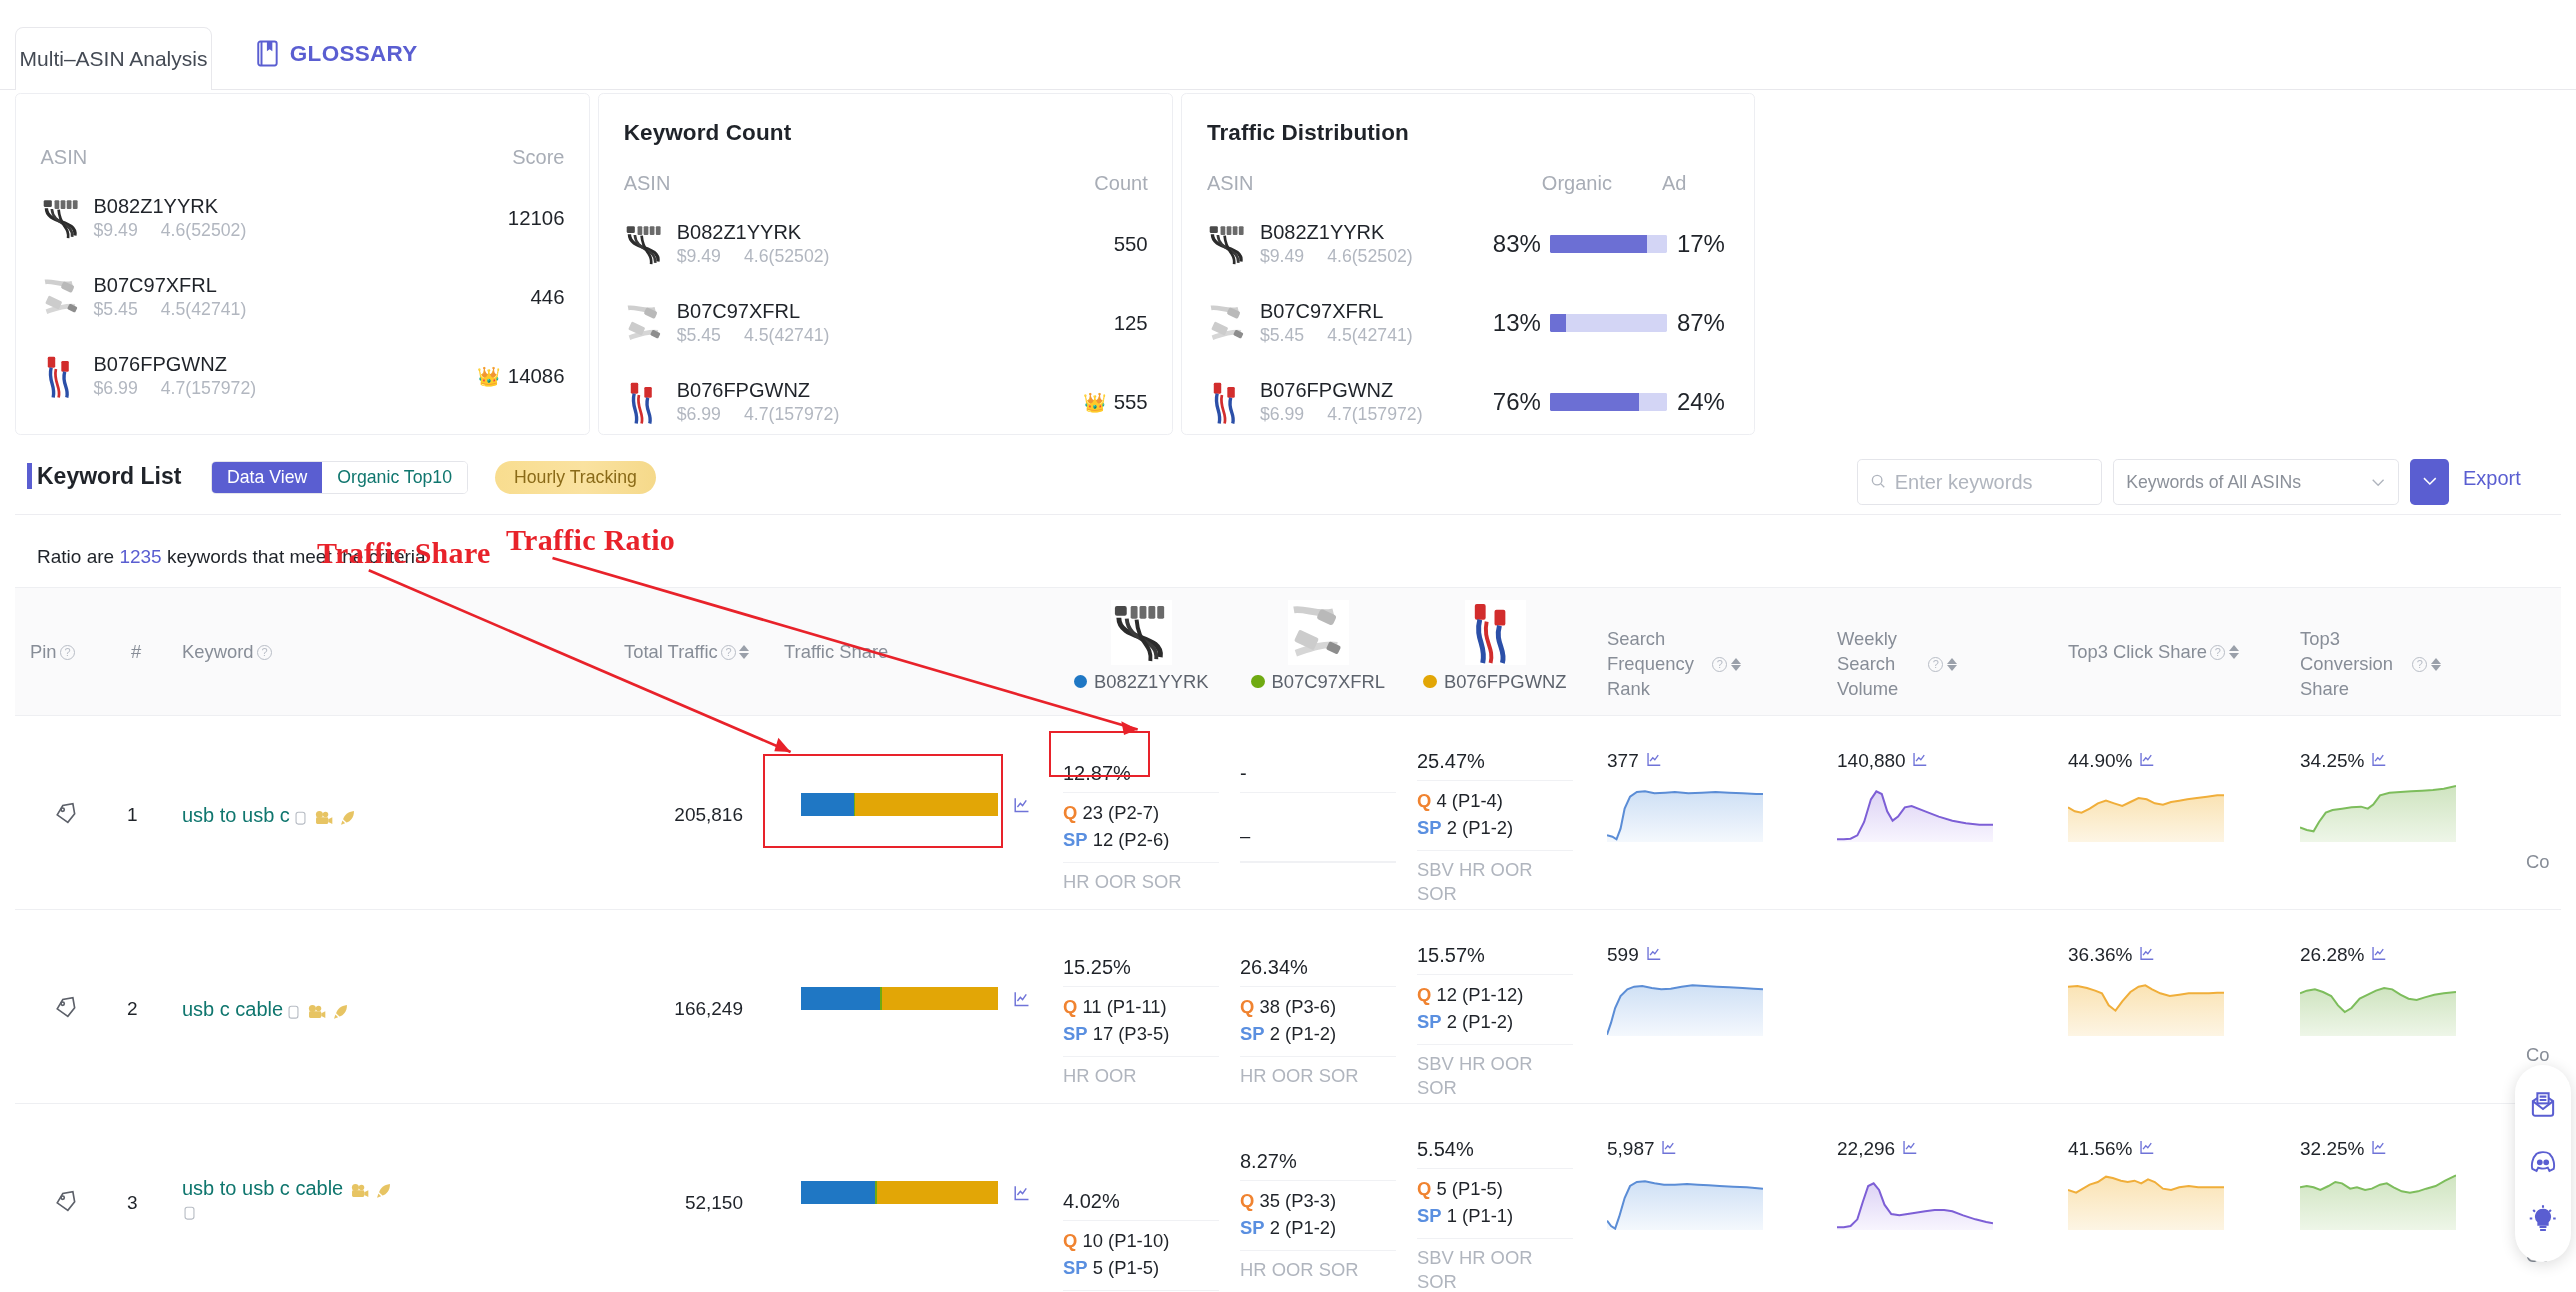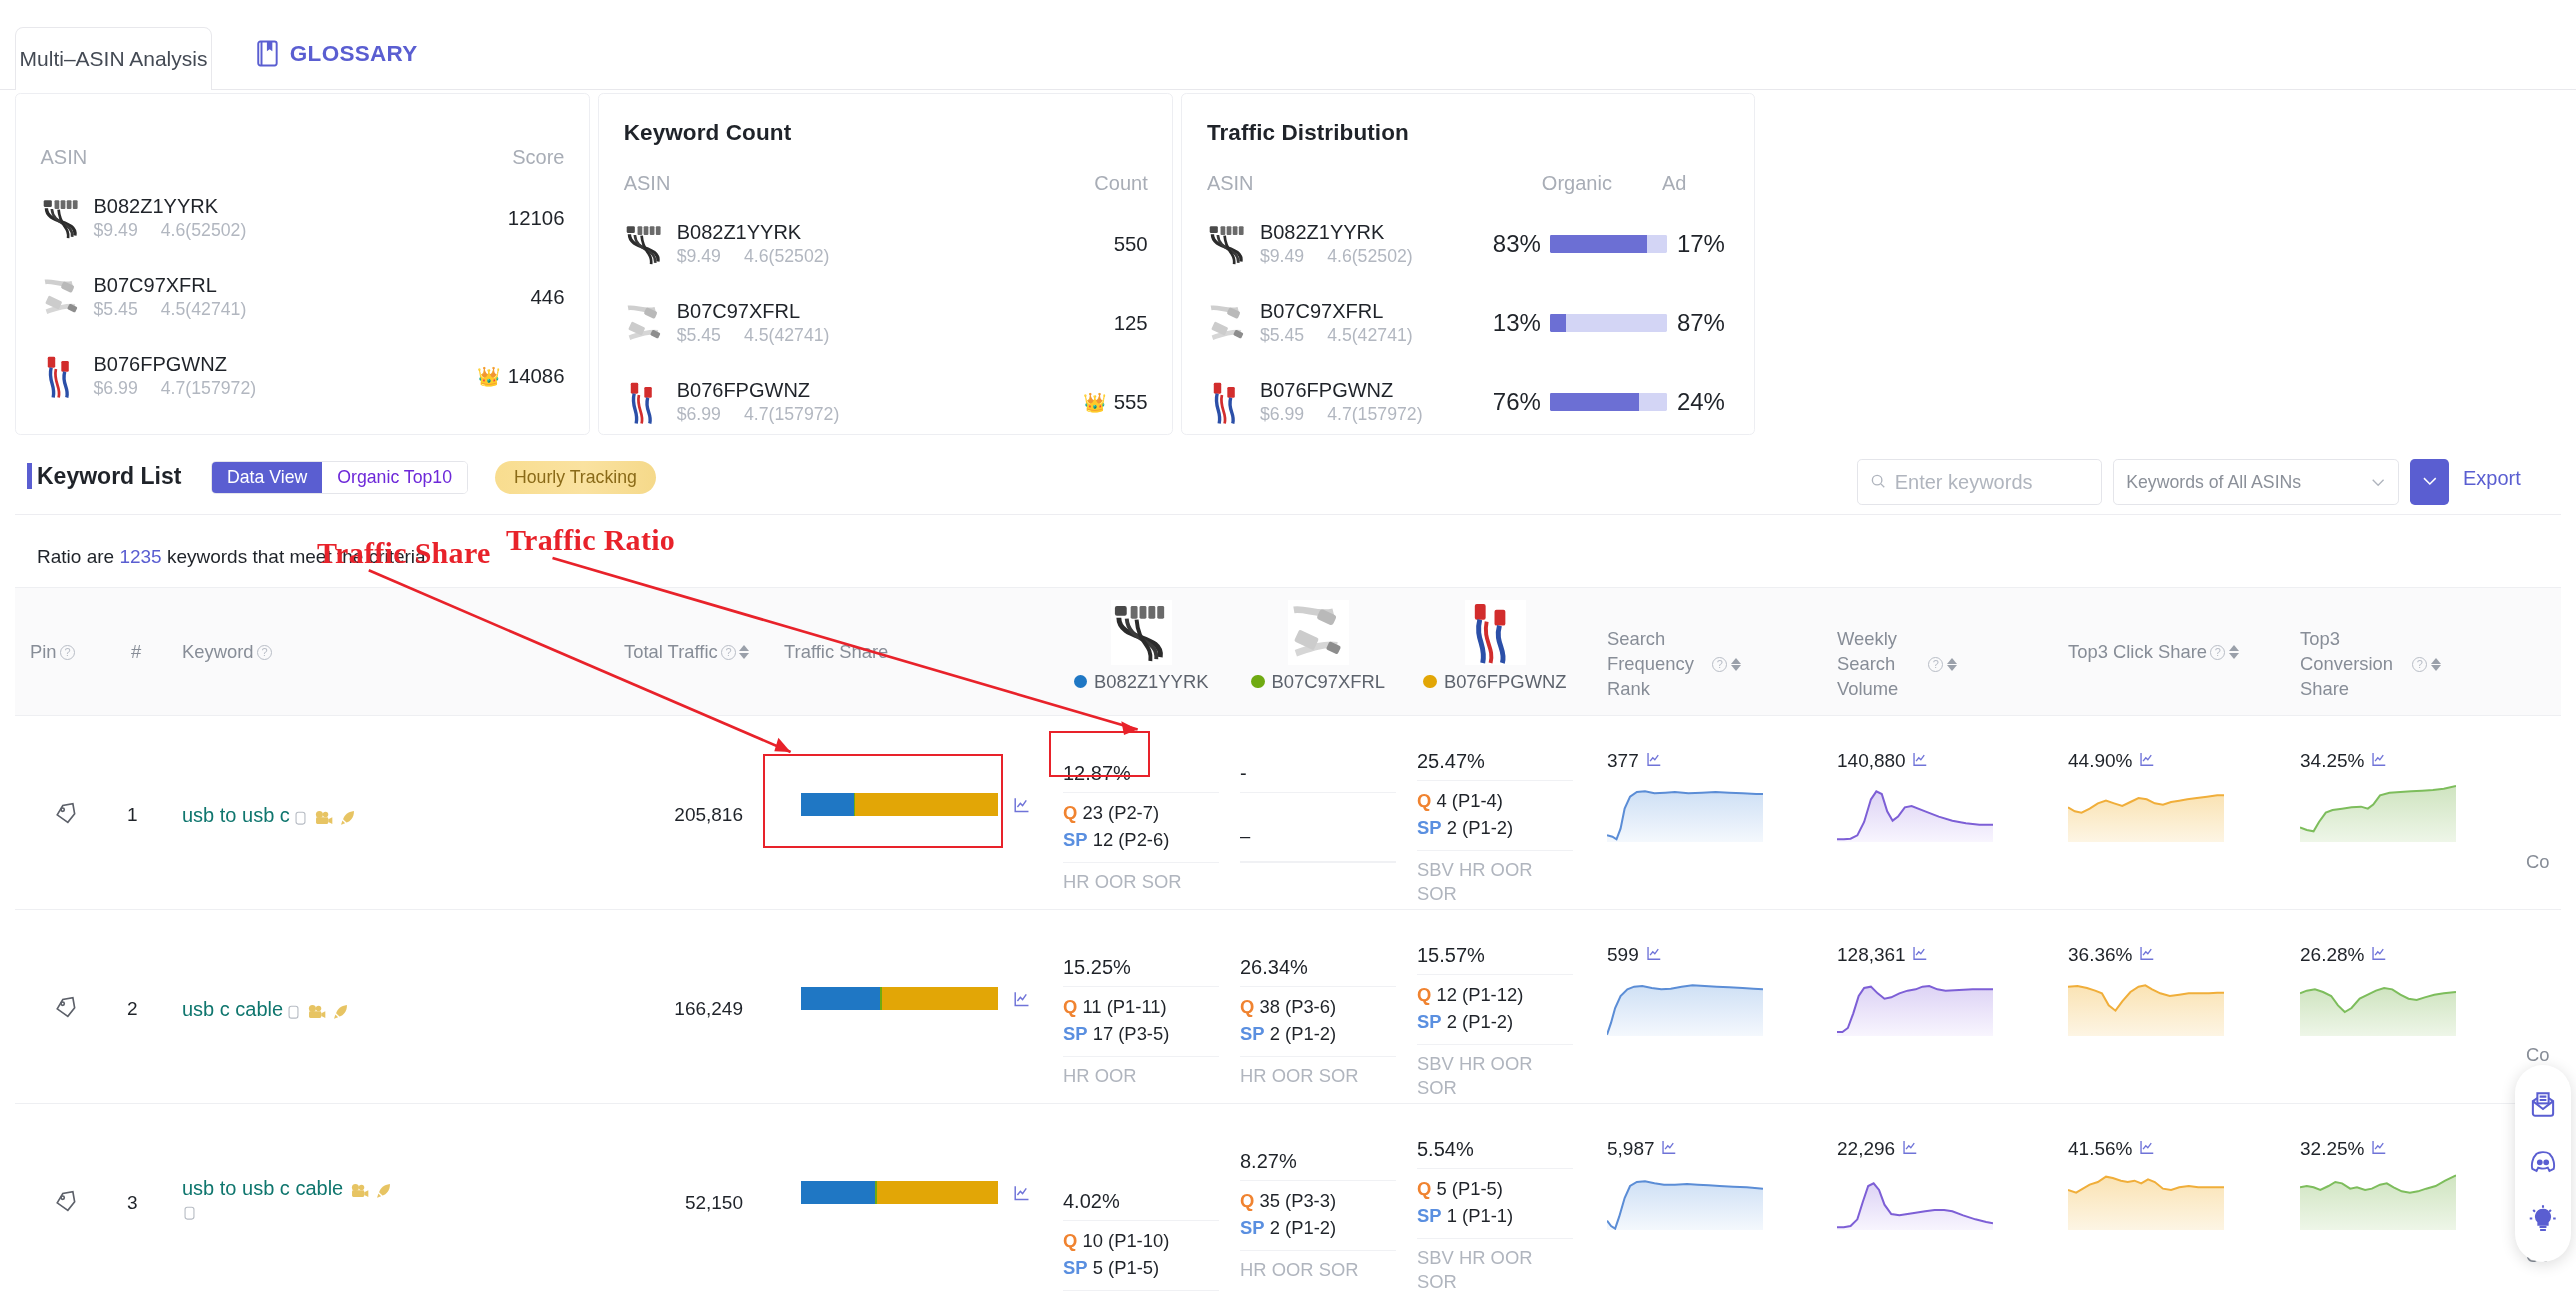--- a/index.html
+++ b/index.html
@@ -82,21 +82,21 @@
   }
   .kl-accent {
     position: absolute; left: 27px; top: 10.2px; width: 4.8px; height: 26px; background: #5a5ed1;
   }
   .seg {
     position: absolute; left: 211px; top: 7.5px; height: 33px;
     display: flex; border: 1.4px solid #e4e5ea; border-radius: 4.8px; overflow: hidden;
   }
   .seg > div {
     padding: 0 15px; display: flex; align-items: center;
-    font-size: 17.7px; color: #6d28d9; background: #fff; cursor: pointer;
+    font-size: 17.7px; color: #0f766e; background: #fff; cursor: pointer;
   }
   .seg > div.on { background: #5a5ed1; color: #fff; }
   .pill {
     position: absolute; left: 495px; top: 7.5px; height: 33px;
     padding: 0 19px; display: flex; align-items: center; border-radius: 17.7px;
     font-size: 17.7px; color: #8a6a18; cursor: pointer;
     background: linear-gradient(90deg,#f8dd8f 0%, #fae2a0 55%, #f5d98a 100%);
   }
   .search-box {
     position: absolute; left: 1857px; top: 459px; width: 245px; height: 46px;
@@ -892,40 +892,20 @@
             <linearGradient id="g21" x1="0" y1="0" x2="0" y2="1">
               <stop offset="0%" stop-color="#cfe0f5"></stop>
               <stop offset="100%" stop-color="#f4f8fd"></stop>
             </linearGradient>
           </defs>
         <polygon fill="url(#g21)" points="0,88 6,70 12,48 20,30 30,20 40,16 52,15 66,18 80,20 94,19 110,16 126,14 144,15 162,16 180,17 200,18 216,19 230,20 230,90 0,90"></polygon>
         <polyline fill="none" stroke="#5b8dd6" stroke-width="3" points="0,88 6,70 12,48 20,30 30,20 40,16 52,15 66,18 80,20 94,19 110,16 126,14 144,15 162,16 180,17 200,18 216,19 230,20"></polyline>
       </svg>
     </div>
 
-    <div class="cell metric" style="left:1822px; top:34px;">
-      <div class="mval">
-        <span>128,361</span>
-        <span>
-          <svg width="16.3" height="16.3" viewBox="0 0 24 24" fill="none" stroke="#6f73d8" stroke-width="2">
-              <path d="M3 3v18h18"></path>
-              <path d="M6 15l4-5 3 3 5-7"></path>
-            </svg></span>
-      </div>
-      <svg class="chart" viewBox="0 0 230 90" preserveAspectRatio="none">
-        <defs>
-            <linearGradient id="g22" x1="0" y1="0" x2="0" y2="1">
-              <stop offset="0%" stop-color="#ddd3f5"></stop>
-              <stop offset="100%" stop-color="#f8f5fe"></stop>
-            </linearGradient>
-          </defs>
-        <polygon fill="url(#g22)" points="0,84 8,84 16,78 24,56 32,30 40,18 50,16 60,26 70,34 80,32 92,26 104,22 116,20 126,16 136,15 148,20 160,22 180,21 200,20 215,20 230,20 230,90 0,90"></polygon>
-        <polyline fill="none" stroke="#7d5fd6" stroke-width="3" points="0,84 8,84 16,78 24,56 32,30 40,18 50,16 60,26 70,34 80,32 92,26 104,22 116,20 126,16 136,15 148,20 160,22 180,21 200,20 215,20 230,20"></polyline>
-      </svg>
-    </div>
 
     <div class="cell metric" style="left:2053px; top:34px;">
       <div class="mval">
         <span>36.36%</span>
         <span>
           <svg width="16.3" height="16.3" viewBox="0 0 24 24" fill="none" stroke="#6f73d8" stroke-width="2">
               <path d="M3 3v18h18"></path>
               <path d="M6 15l4-5 3 3 5-7"></path>
             </svg></span>
       </div>

